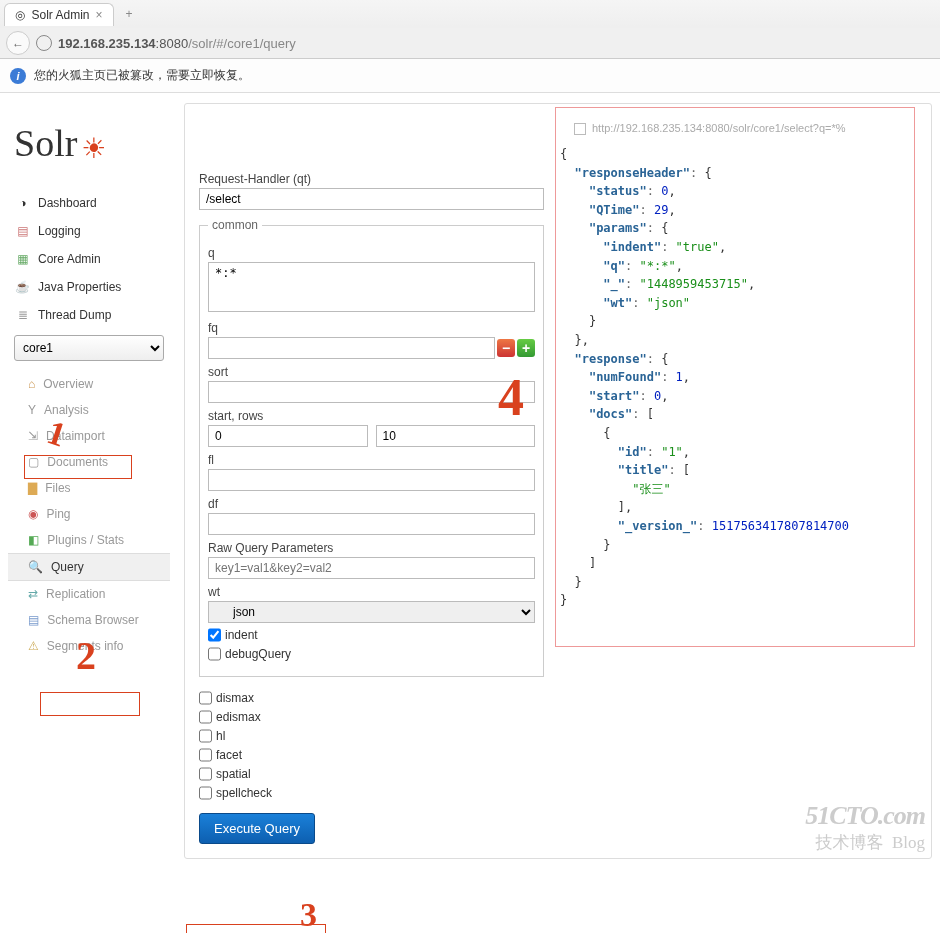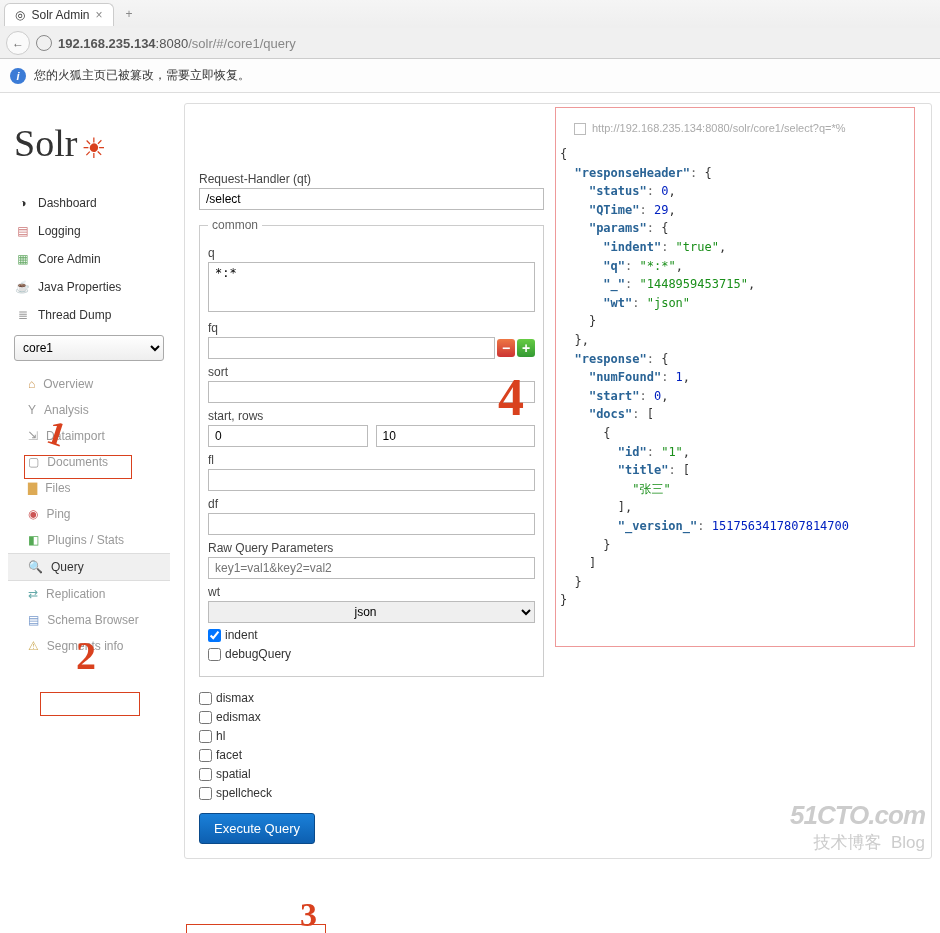--- a/index.html
+++ b/index.html
@@ -26,44 +26,44 @@
 .nav-item .ico { width:14px; display:inline-flex; justify-content:center; }
 .core-select { width:150px; margin:6px 0 10px 6px; padding:4px; border:1px solid #aaa; border-radius:3px; background:linear-gradient(#fff,#eee); font-size:12px; }
 .subnav-item { display:flex; align-items:center; gap:8px; padding:6px 8px 6px 20px; color:#999; cursor:pointer; font-size:12px; }
 .subnav-item.active { background:#f0f0f0; color:#333; border:1px solid #ddd; border-left:none; border-right:none; }
 .main { flex:1; border:1px solid #ddd; border-radius:3px; padding:14px 14px 14px 14px; position:relative; }
 .cols { display:flex; gap:12px; }
 .form-col { width:345px;margin-top:48px; }
 .form-col label.lbl { display:block; font-size:12px; color:#444; margin:6px 0 2px; }
 .form-col input[type=text] { width:100%; padding:3px 6px; border:1px solid #bbb; font-size:12px; background:#fff; }
 .form-col textarea { width:100%; padding:3px 6px; border:1px solid #bbb; font-size:12px; background:#fff; resize:none; }
-.form-col select { width:100%; padding:2px 4px; border:1px solid #bbb; font-size:12px;text-align:center; }
+.form-col select { width:100%; padding:2px 20px; border:1px solid #bbb; font-size:12px; }
 fieldset { border:1px solid #ccc; padding:8px 8px 10px; margin-top:8px; }
 fieldset legend { color:#666; font-size:12px; padding:0 4px; }
 .row2 { display:flex; gap:8px; }
 .row2 input { flex:1; }
 .fq-row { display:flex; align-items:center; gap:2px; }
 .fq-row input { flex:1; }
 .sq-btn { width:18px; height:18px; border-radius:3px; color:#fff; display:flex; align-items:center; justify-content:center; font-weight:bold; font-size:14px; cursor:pointer; }
 .minus { background:linear-gradient(#e74,#c33); }
 .plus { background:linear-gradient(#6c4,#393); }
-.chk { display:flex; align-items:center; gap:4px; margin:5px 0; font-size:12px; }
+.chk { display:flex; gap:4px; margin:5px 0; font-size:12px; }
 .chk input { margin:0; }
 .exec-btn { background:linear-gradient(#1a80d9,#0d5fb0); color:#fff; border:1px solid #0a4a8a; border-radius:3px; padding:7px 14px; font-size:13px; cursor:pointer; margin-top:8px; }
 .result-col { flex:1; }
 .result-url { font-size:11px; color:#aaa; padding:4px 0 10px 18px; white-space:nowrap; overflow:hidden; }
 .result-url .lk { width:12px;height:12px;display:inline-block;border:1px solid #bbb;margin-right:6px;vertical-align:middle; }
 .json { font-family: Consolas, monospace; font-size:12px; line-height:1.55; white-space:pre; padding-left:4px; }
 .j-key { color:#2a6496; font-weight:bold; }
 .j-str { color:#1a8f1a; }
 .j-num { color:#0020c0; }
 .j-punc { color:#666; }
 .annot { position:absolute; color:#d9411e; font-family: "Comic Sans MS", cursive; font-weight:bold; pointer-events:none; }
 .box-annot { position:absolute; border:1px solid #d9411e; pointer-events:none; }
-.watermark { position:absolute; right:6px; bottom:4px; text-align:right; color:#ccc; font-family:Liberation Sans, sans-serif; }
+.watermark { position:absolute; right:6px; bottom:4px; text-align:right; color:#ccc; font-family:Liberation Serif, serif; }
 .watermark .big { font-size:26px; font-weight:bold; font-style:italic; letter-spacing:-1px; }
 .watermark .sm { font-size:17px; }
 .result-box { border:1px solid #e99; position:absolute; pointer-events:none; }
 </style>
 </head>
 <body>
 
 <div class="browser-chrome">
   <div class="tabs-row">
     <div class="tab">

